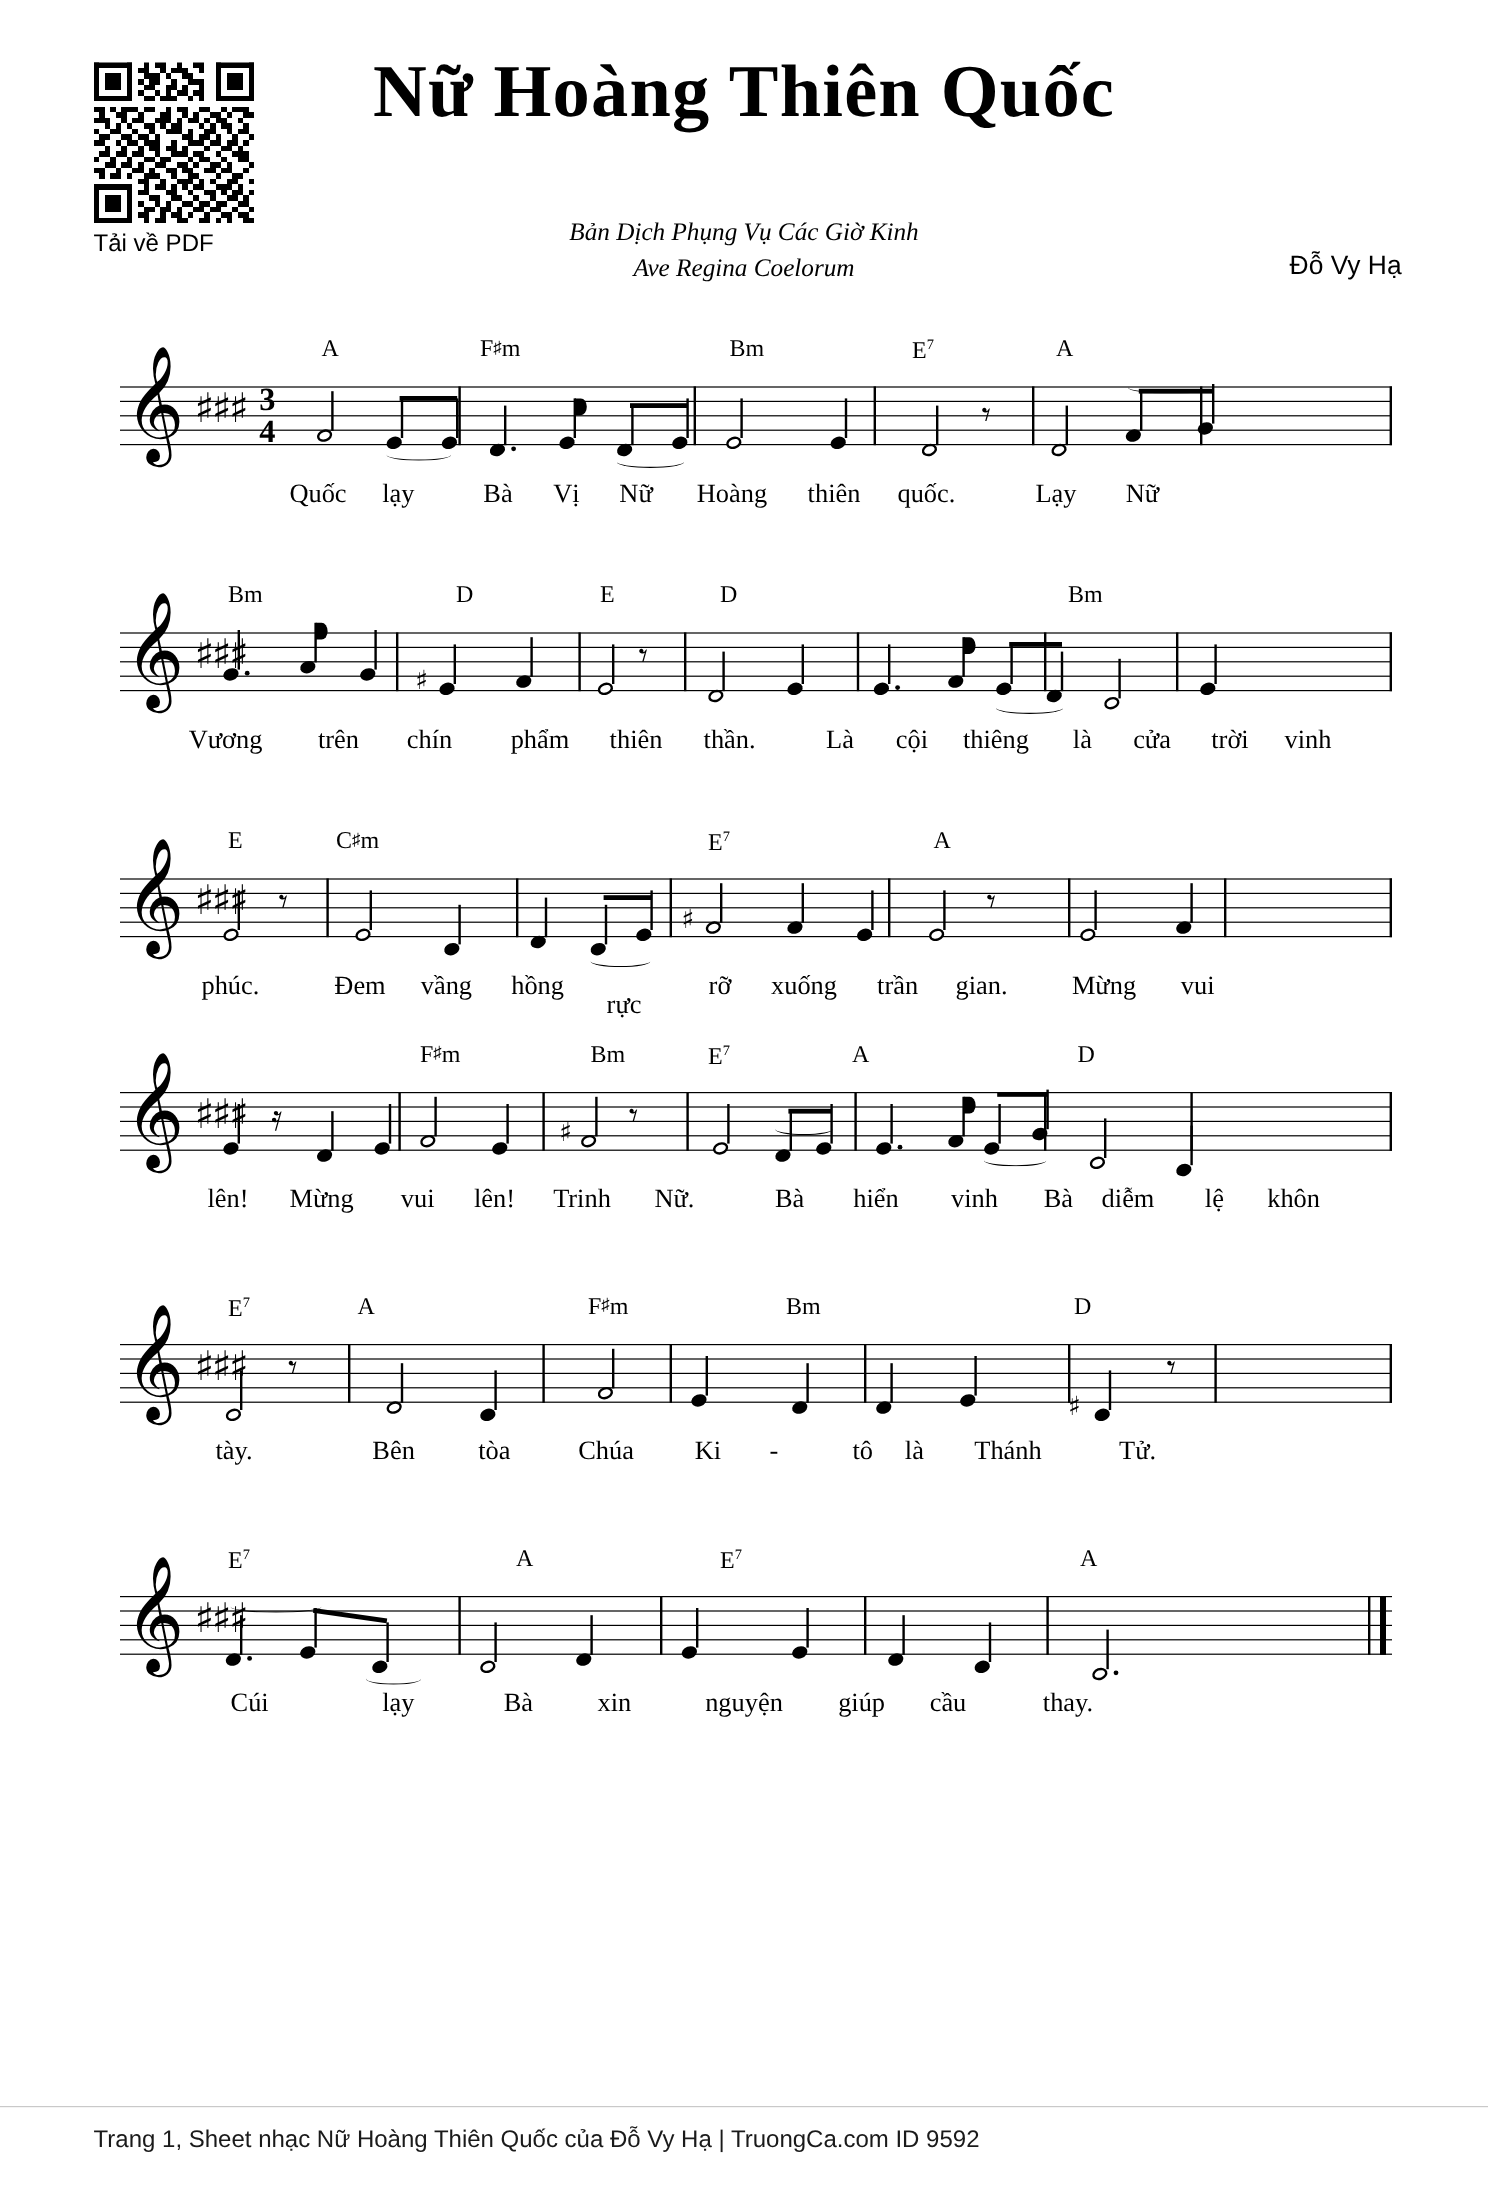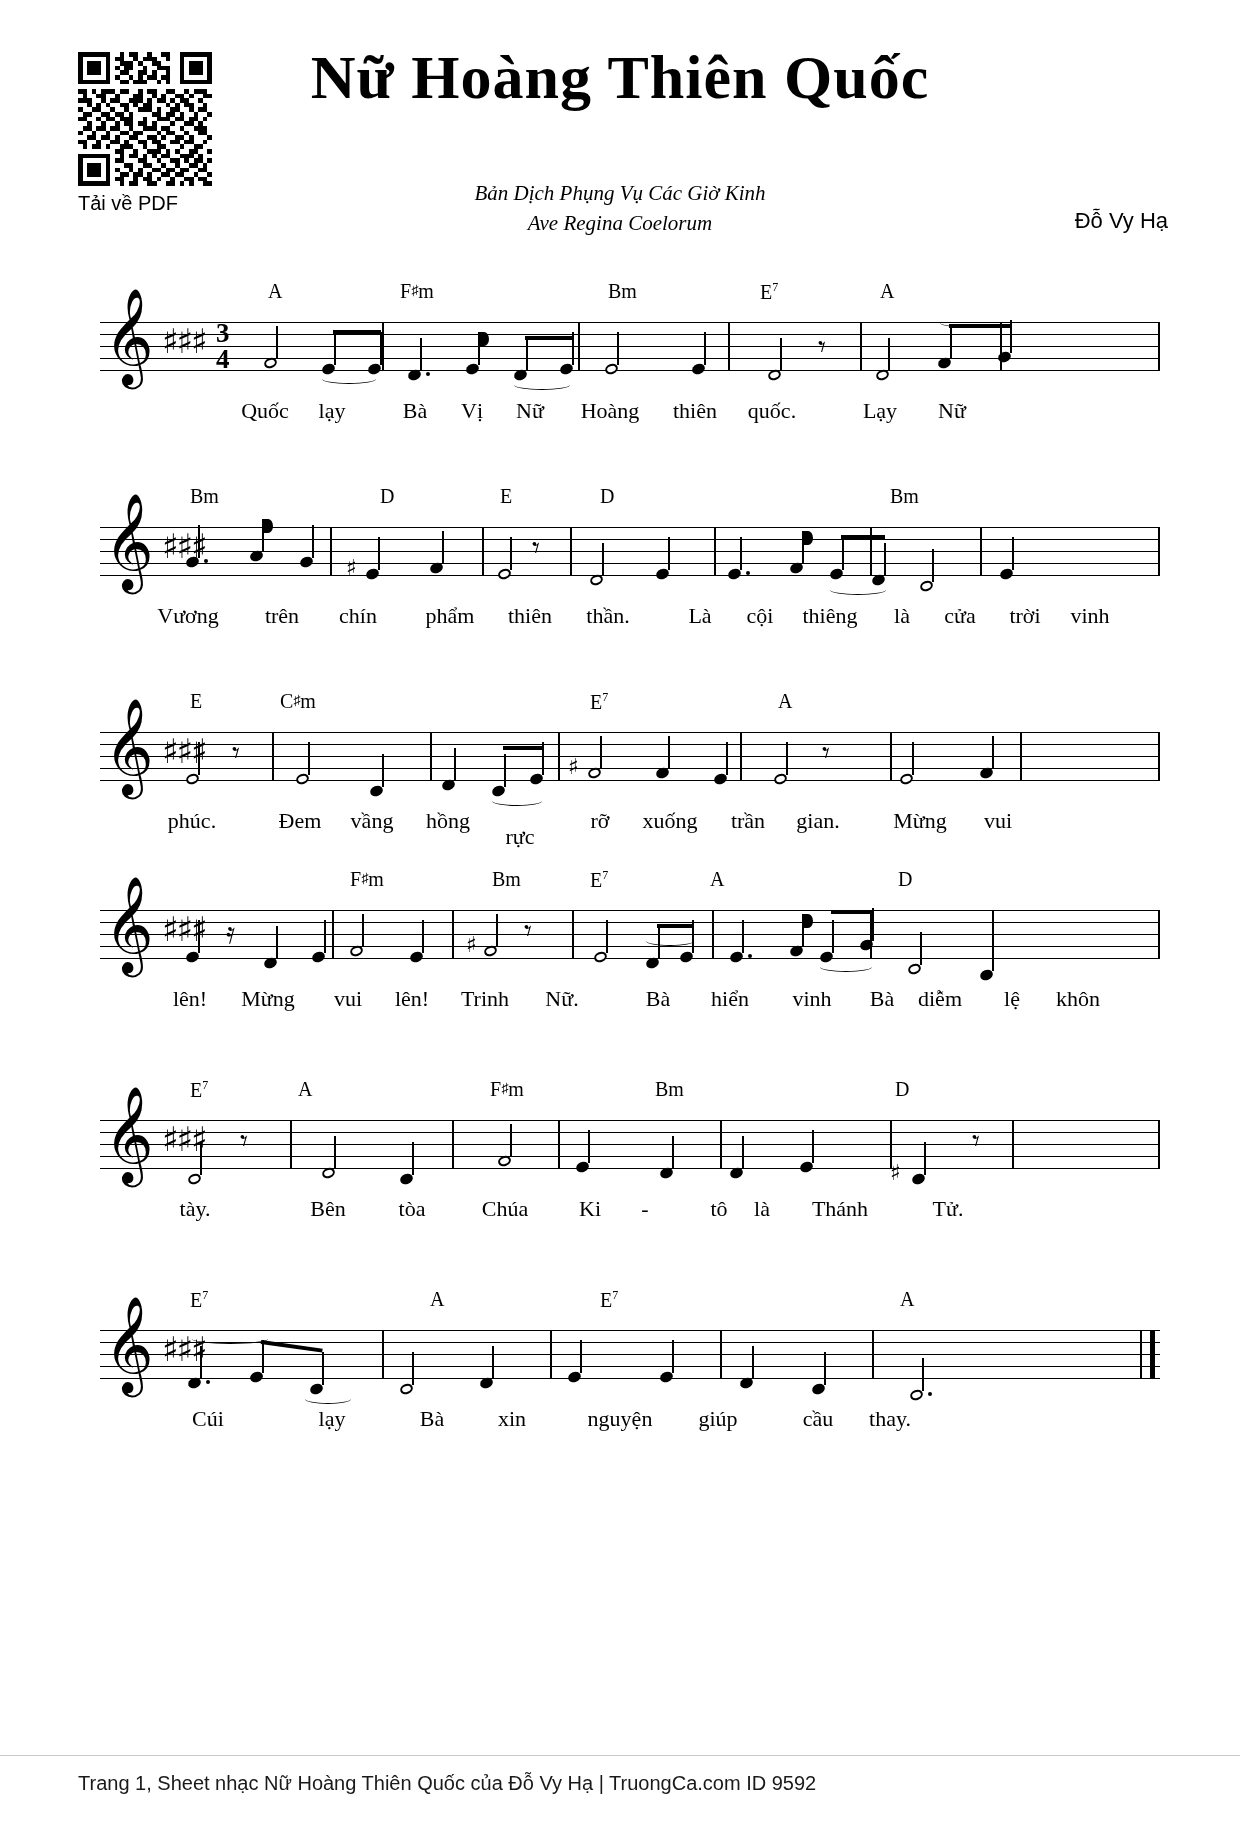--- a/index.html
+++ b/index.html
@@ -924,21 +924,21 @@
       <div class="stem" style="left:822px;top:70px;"></div>
       <div class="dot" style="left:828px;top:104px;"></div>
 
     <div class="lyrics">
       <span class="lyric" style="left:108px;">Cúi</span>
       <span class="lyric" style="left:232px;">lạy</span>
       <span class="lyric" style="left:332px;">Bà</span>
       <span class="lyric" style="left:412px;">xin</span>
       <span class="lyric" style="left:520px;">nguyện</span>
       <span class="lyric" style="left:618px;">giúp</span>
-      <span class="lyric" style="left:690px;margin-left:28px;">cầu</span>
+      <span class="lyric" style="left:690px;">cầu</span>
       <span class="lyric" style="left:790px;">thay.</span>
     </div>
   </div>
 
   <div class="footer-rule"></div>
   <div class="footer-text">Trang 1, Sheet nhạc Nữ Hoàng Thiên Quốc của Đỗ Vy Hạ | TruongCa.com ID 9592</div>
 
 </div>
 
 </body></html>

